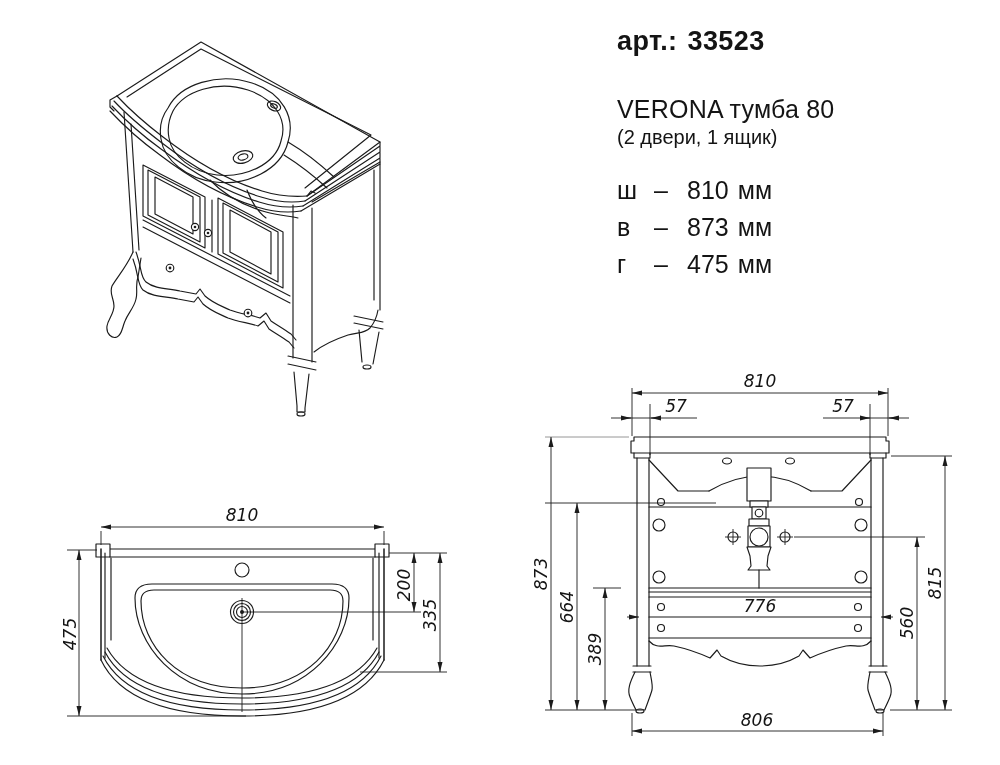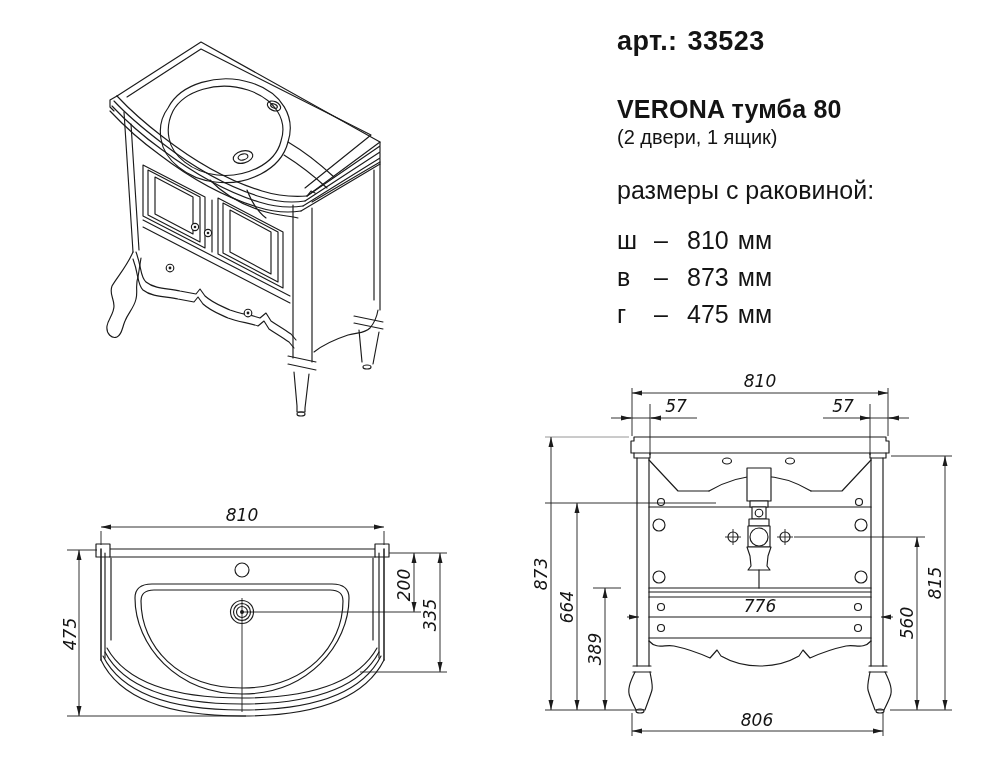--- a/index.html
+++ b/index.html
@@ -11,21 +11,21 @@
   .lnw{fill:none;stroke:#1b1b1b;stroke-width:1.5;stroke-linecap:round;stroke-linejoin:round;}
   .fw{fill:#ffffff;stroke:#1b1b1b;stroke-width:1.15;stroke-linejoin:round;}
   .dm{fill:none;stroke:#1b1b1b;stroke-width:0.9;}
   .dmx{fill:none;stroke:#8a8a8a;stroke-width:0.9;}
   text.dim{font-family:"DejaVu Sans",sans-serif;font-style:italic;font-size:17px;fill:#141414;text-anchor:middle;}
   .dot{fill:#1b1b1b;stroke:none;}
   
   .info{position:absolute;left:617px;top:26px;width:370px;}
   .art{font-size:27px;font-weight:700;letter-spacing:.4px;margin:0 0 38px 0;}
   .art .num{margin-left:10px;}
-  .pname{font-size:25px;font-weight:700;letter-spacing:.2px;}
+  .pname{font-size:25px;font-weight:400;letter-spacing:.2px;}
   .pconf{font-size:20px;margin:2px 0 27px 0;}
   .sizes-h{font-size:25px;margin:0 0 21px 0;}
   .srow{font-size:25px;display:flex;align-items:baseline;height:37px;}
   .srow .k{width:37px;}
   .srow .d{width:33px;}
   .srow .v{margin-right:9px;}
 </style>
 </head>
 <body>
 
@@ -264,21 +264,20 @@
       </g>
     </g>
   </svg>
 
   <div class="info">
     <div class="art">
       <span>арт.:</span><span class="num">33523</span>
     </div>
     <div class="pname">VERONA тумба 80</div>
     <div class="pconf">(2 двери, 1 ящик)</div>
-    <div class="sizes-h">размеры с раковиной:</div>
 
     <div class="srow">
       <span class="k">ш</span>
       <span class="d">–</span>
       <span class="v">810</span>
       <span class="u">мм</span>
     </div>
     <div class="srow">
       <span class="k">в</span>
       <span class="d">–</span>

